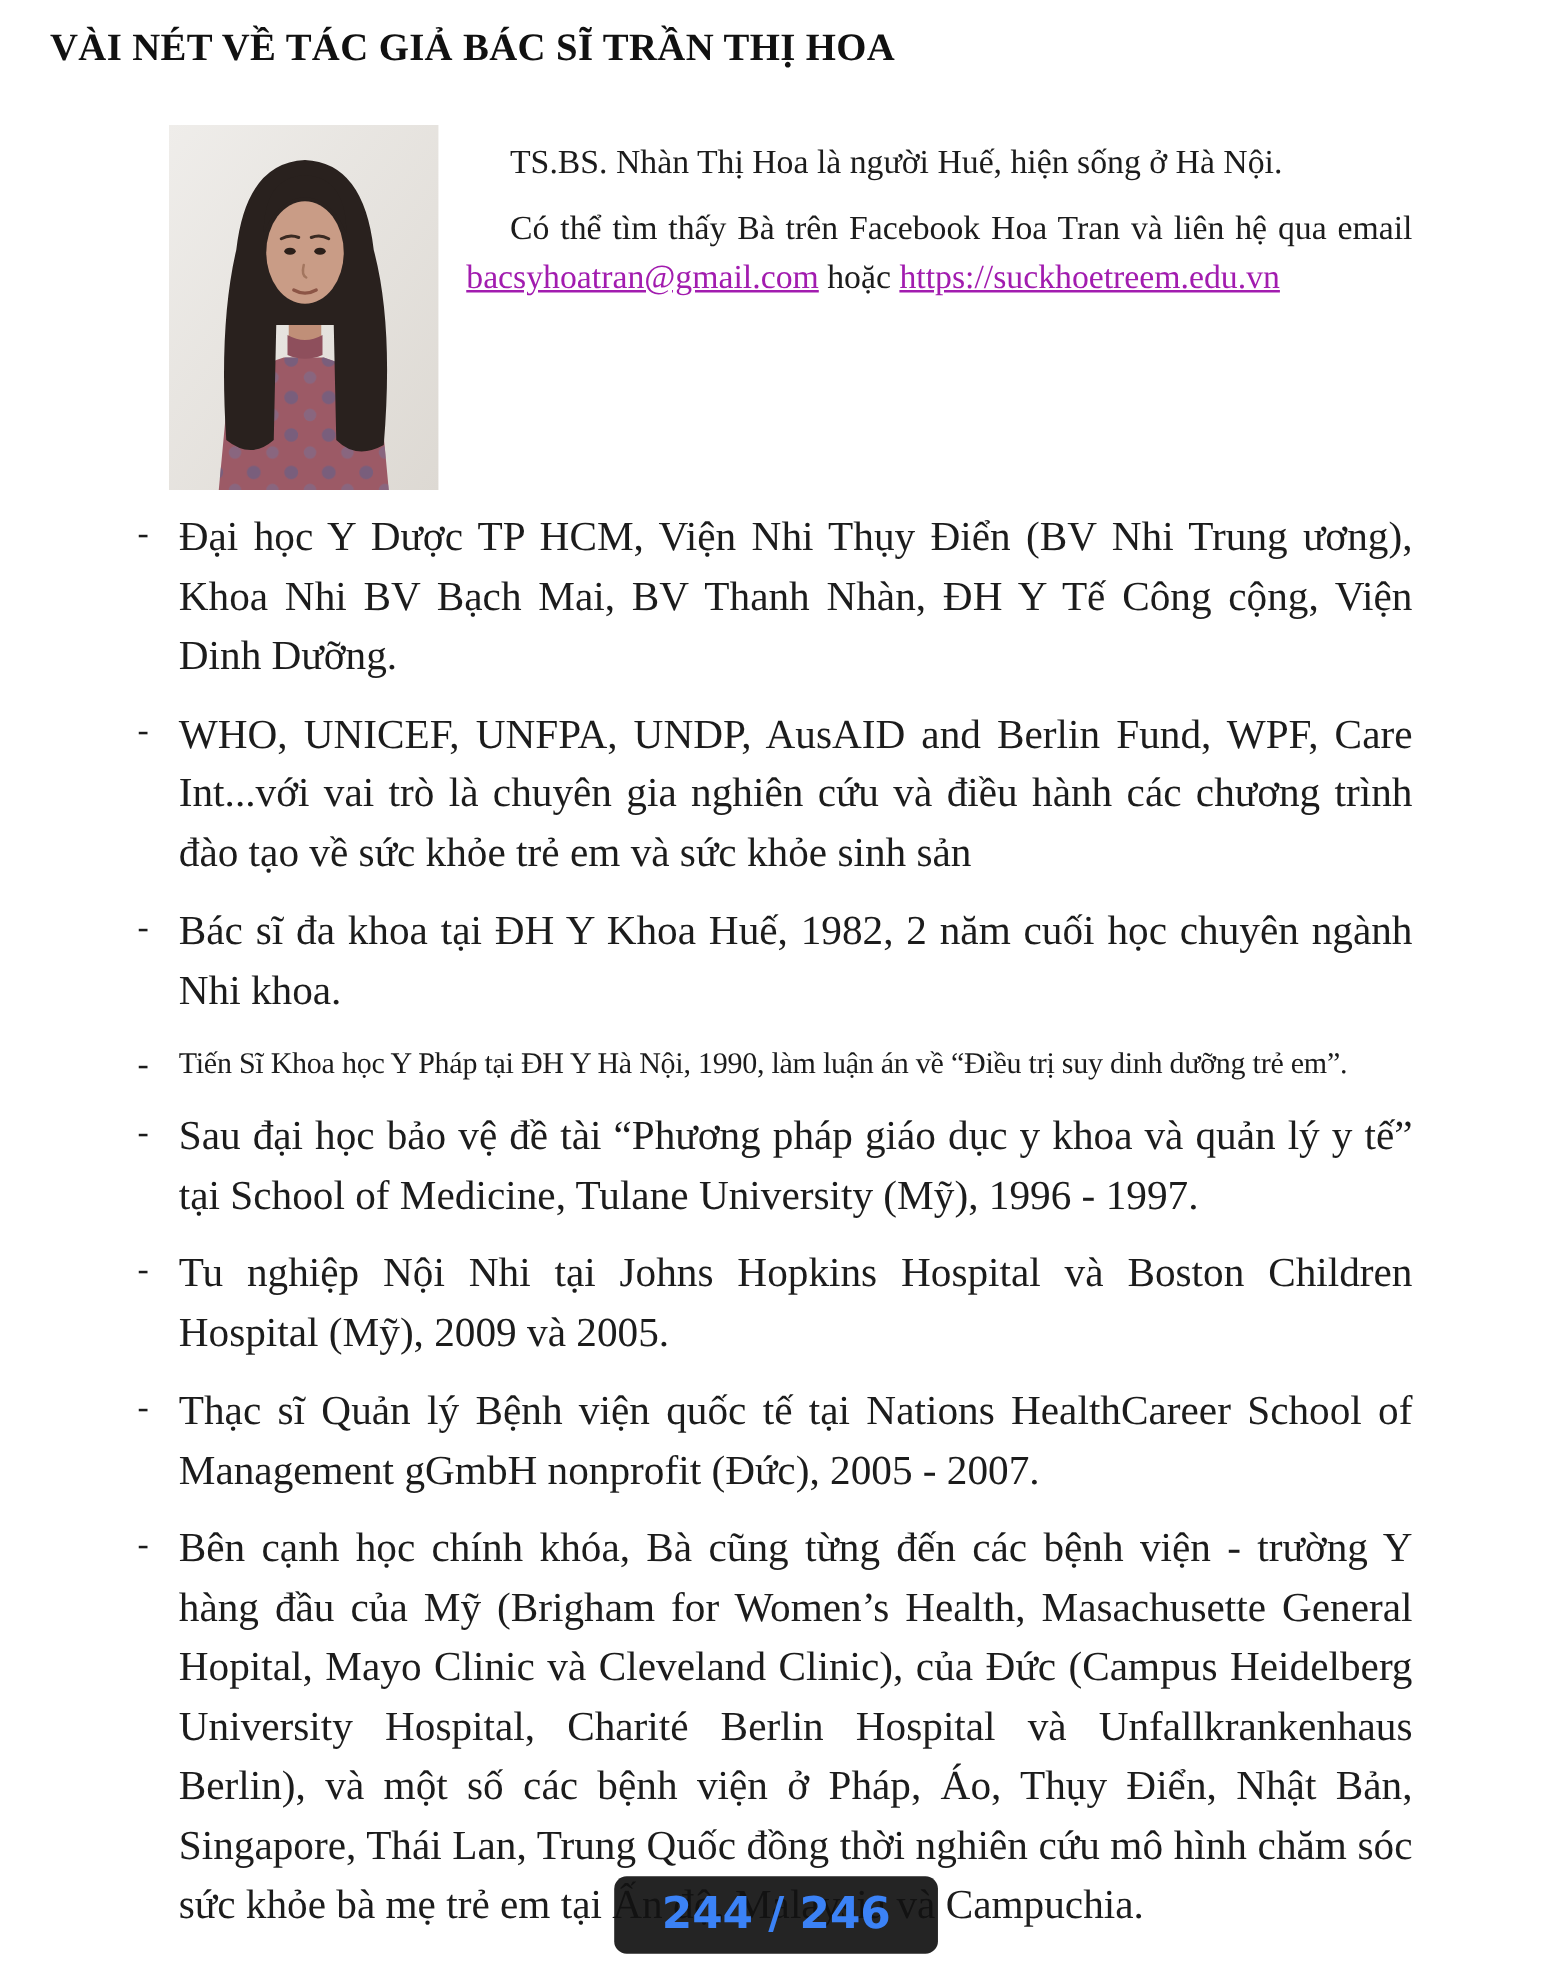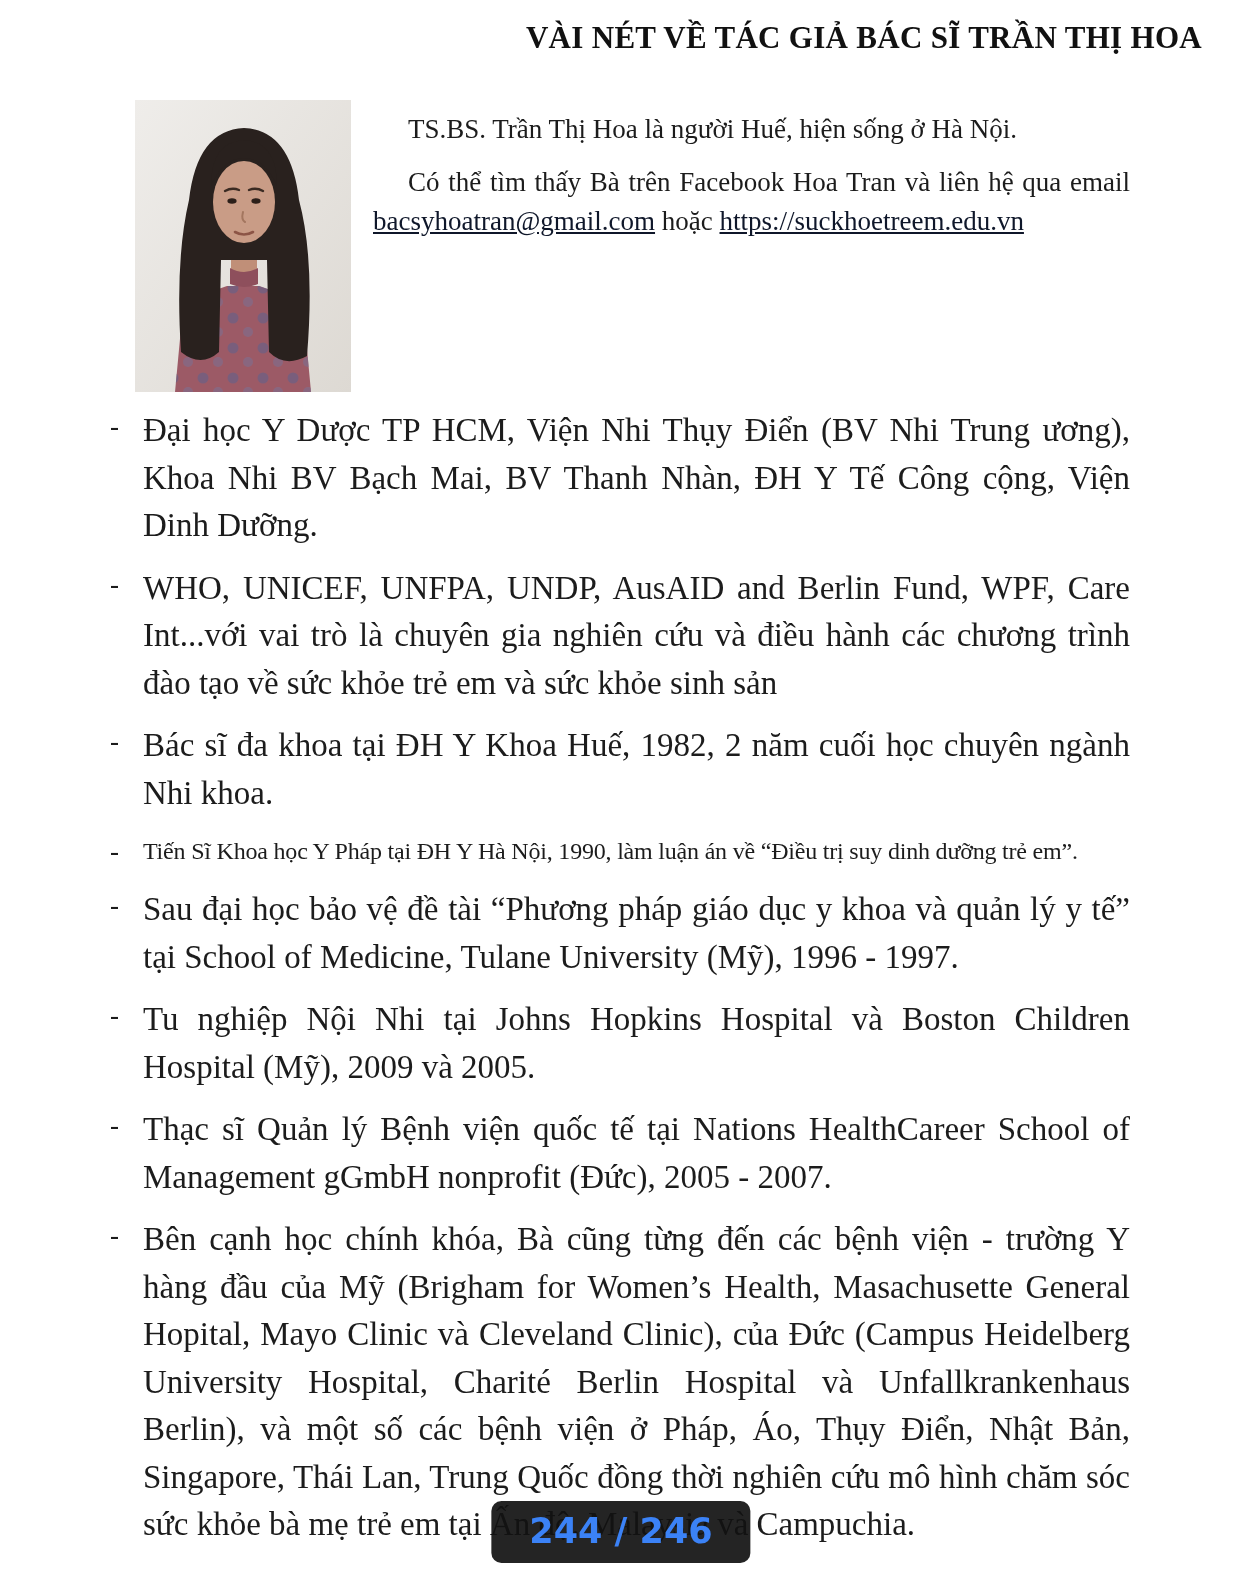--- a/index.html
+++ b/index.html
@@ -7,21 +7,21 @@
     width: 1242px;
     height: 1581px;
     background: #ffffff;
     font-family: "Liberation Serif", "DejaVu Serif", serif;
     color: #1c1c1c;
     position: relative;
     overflow: hidden;
   }
   .page { padding-top: 10px; }
   .title {
-    text-align: right;
+    text-align: left;
     font-size: 31px;
     font-weight: bold;
     margin: 10px 40px 0;
     letter-spacing: 0.3px;
     color: #111;
   }
   .intro {
     margin: 44px 112px 0 135px;
     display: flex;
     gap: 22px;
@@ -40,21 +40,21 @@
     font-size: 27px;
     line-height: 1.44;
   }
   .para {
     margin: 0 0 14px;
     text-align: justify;
     text-indent: 35px;
   }
   .para:last-child { margin-bottom: 0; }
   a.link {
-    color: #0f172a;
+    color: #a21caf;
     text-decoration: underline;
     cursor: pointer;
   }
   .heading {
     font-weight: bold;
     font-size: 27px;
     line-height: 1.4;
     margin: 16px 112px 12px 143px;
     color: #111;
   }
@@ -135,21 +135,21 @@
         <ellipse cx="97" cy="101" rx="4.6" ry="2.8" fill="#2c1f19"></ellipse>
         <ellipse cx="121" cy="101" rx="4.6" ry="2.8" fill="#2c1f19"></ellipse>
 
         <path d="M108 112 Q106 120 110 122" stroke="#a3765f" stroke-width="2" fill="none" stroke-linecap="round"></path>
         <path d="M100 132 Q109 137 118 132" stroke="#8c5546" stroke-width="2.6" fill="none" stroke-linecap="round"></path>
 
         <path d="M95 168 Q109 176 123 168 L123 184 Q109 190 95 184 Z" fill="#8e4f5c"></path>
       </svg>
     </div>
     <div class="intro-text">
-      <p class="para">TS.BS. Trần Thị Hoa là người Huế, hiện sống ở Hà Nội.</p>
+      <p class="para">TS.BS. Nhàn Thị Hoa là người Huế, hiện sống ở Hà Nội.</p>
       <p class="para"><span>Có thể tìm thấy Bà trên Facebook Hoa Tran và liên hệ qua email </span><a class="link" href="#">bacsyhoatran@gmail.com</a><span> hoặc </span><a class="link" href="#">https://suckhoetreem.edu.vn</a></p>
     </div>
   </div>
 
 
   <div class="list">
     <div class="li">
       <span class="dash">-</span>
       <p class="li-text">Đại học Y Dược TP HCM, Viện Nhi Thụy Điển (BV Nhi Trung ương), Khoa Nhi BV Bạch Mai, BV Thanh Nhàn, ĐH Y Tế Công cộng, Viện Dinh Dưỡng.</p>
     </div>

